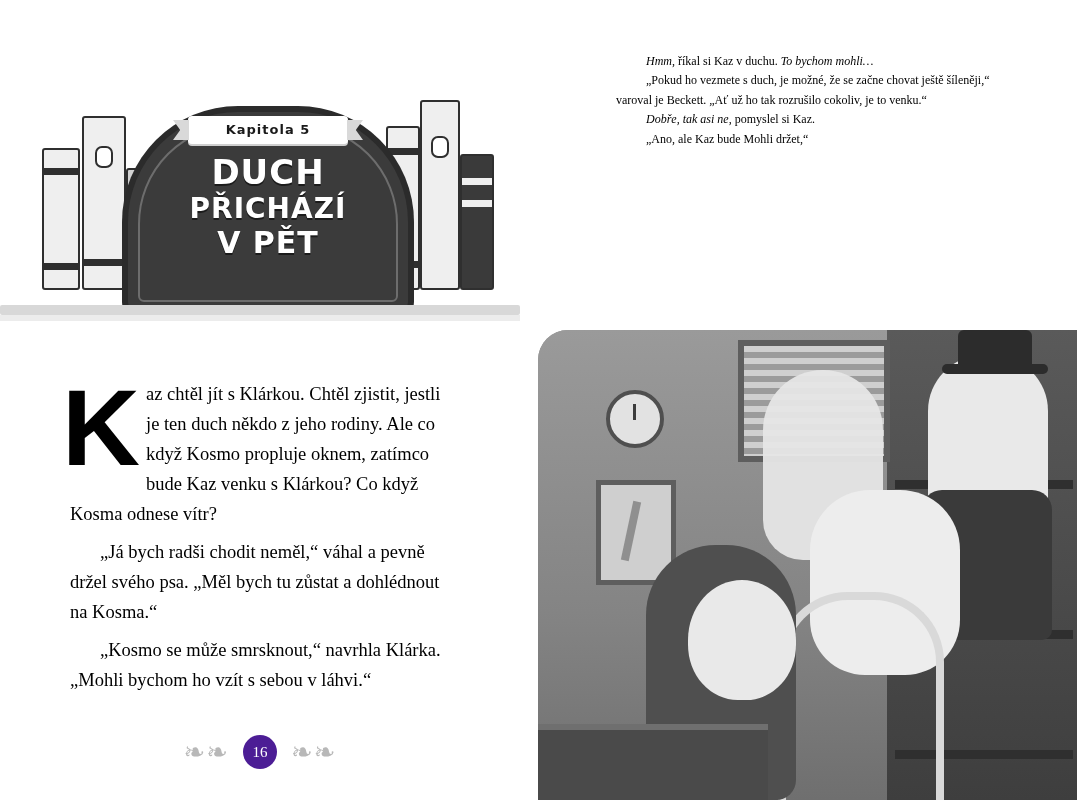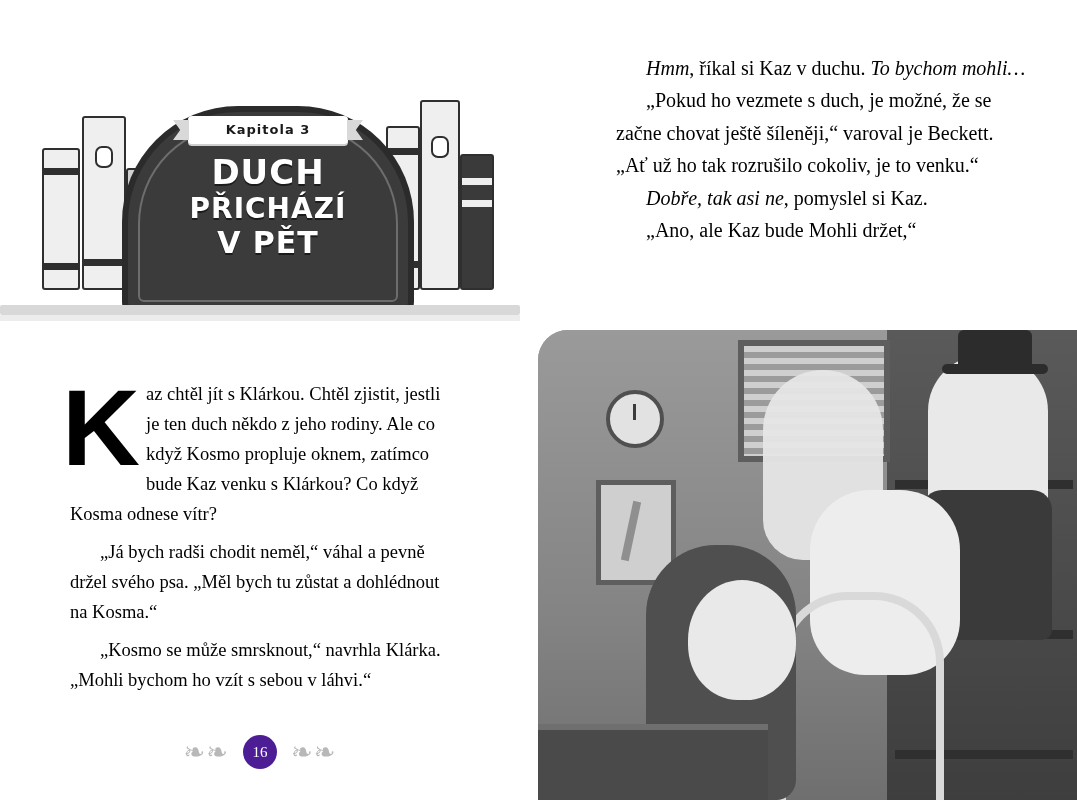--- a/index.html
+++ b/index.html
@@ -183,21 +183,21 @@
   
   .right-page {
     position: absolute;
     left: 538px; top: 0;
     width: 539px; height: 800px;
   }
   .body-right {
     position: absolute;
     left: 78px; top: 52px;
     width: 410px;
-    font-size: 20px;
+    font-size: 12px;
     line-height: 1.62;
   }
   .body-right p { margin: 0; }
   .body-right p.indent { text-indent: 30px; }
   .body-right i, .body-left i { font-style: italic; }
 
   
   .illus {
     position: absolute;
     left: 0px; top: 330px;
@@ -345,21 +345,21 @@
       </div>
       <div class="book" style="left:460px; width:30px; height:132px; background:#3a3a3a;">
         <div class="band" style="top:22px; background:#efefef;"></div>
         <div class="band" style="top:44px; background:#efefef;"></div>
       </div>
 
       <div class="plaque">
         <div class="plaque-inner"></div>
       </div>
       <div class="ribbon">
-        <span>Kapitola 3</span>
+        <span>Kapitola 5</span>
       </div>
       <div class="chapter-title">
         <span class="l1">DUCH</span>
         <span class="l2">PŘICHÁZÍ</span>
         <span class="l3">V PĚT</span>
       </div>
 
       <div class="shelf-line"></div>
     </div>
 

